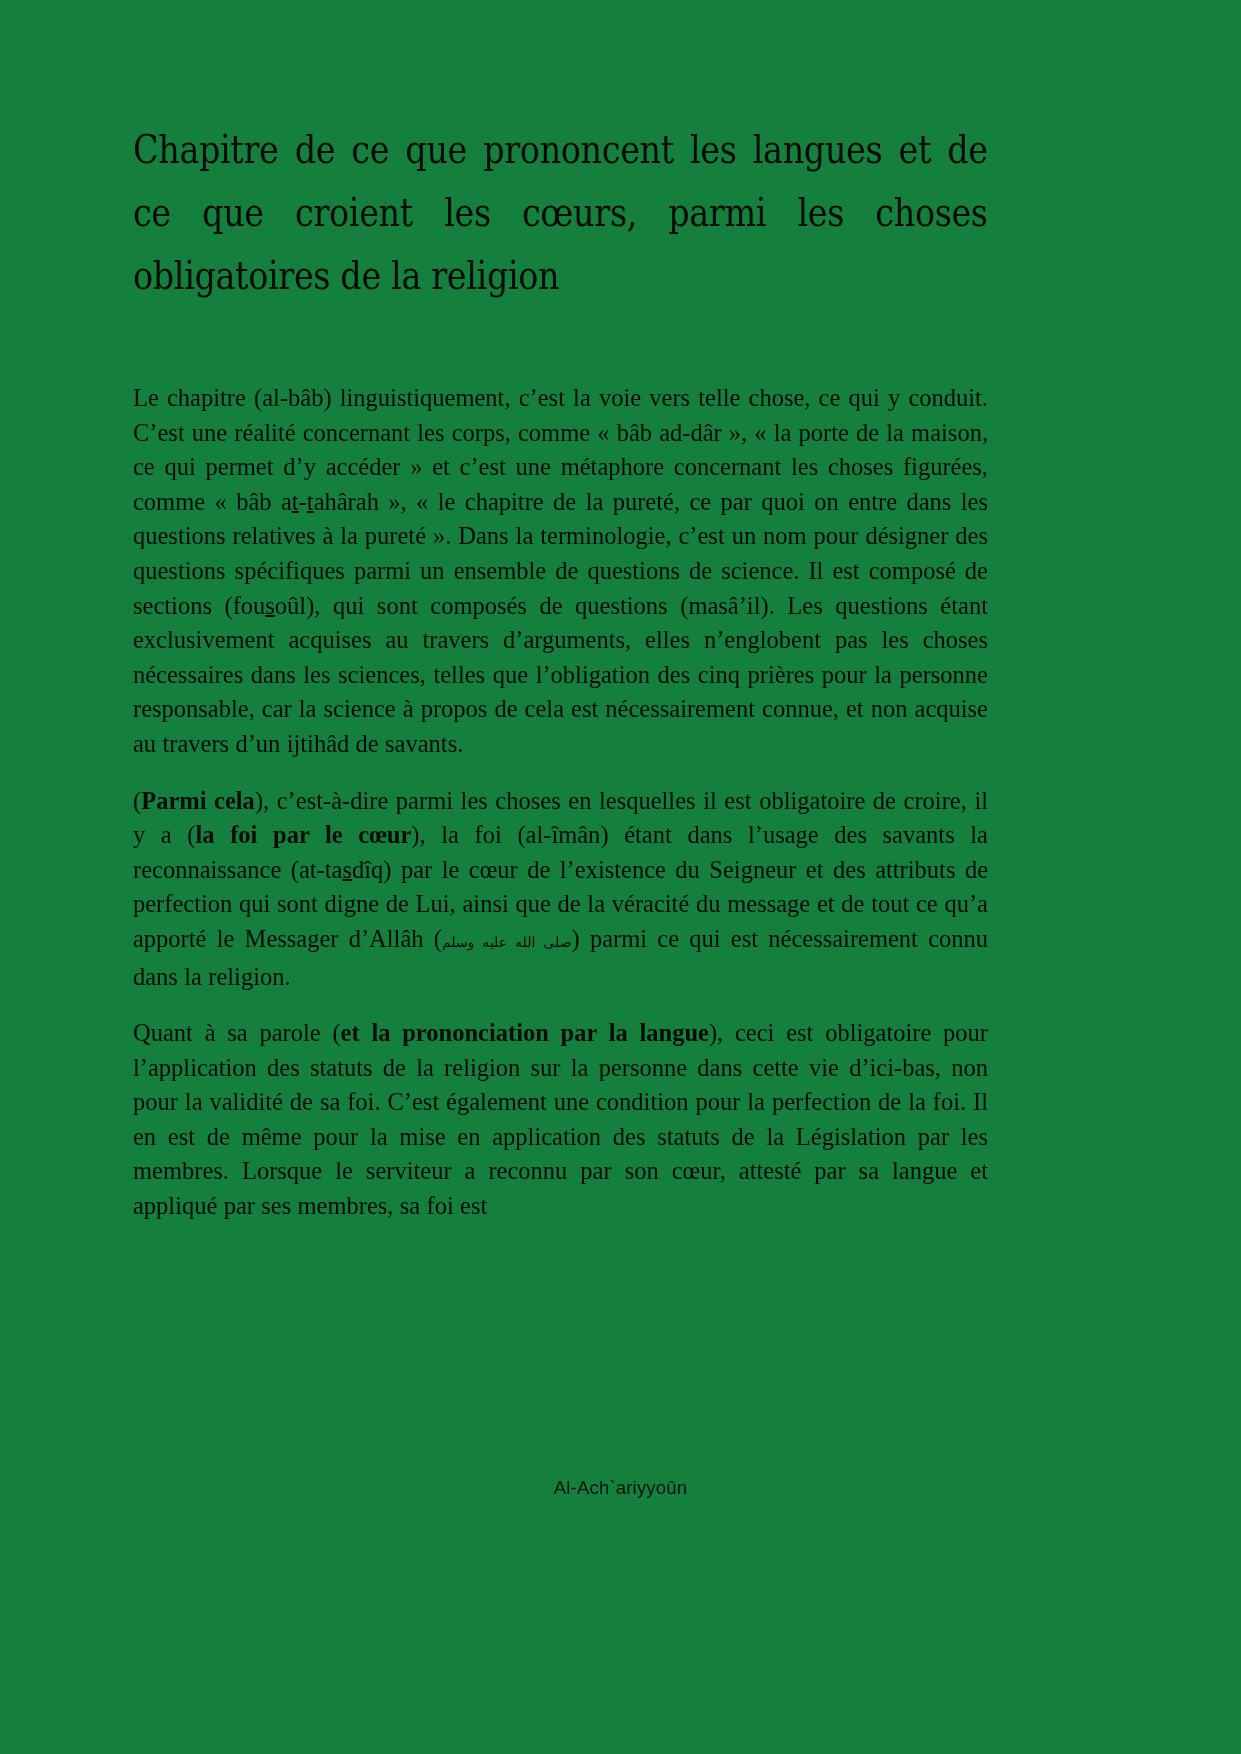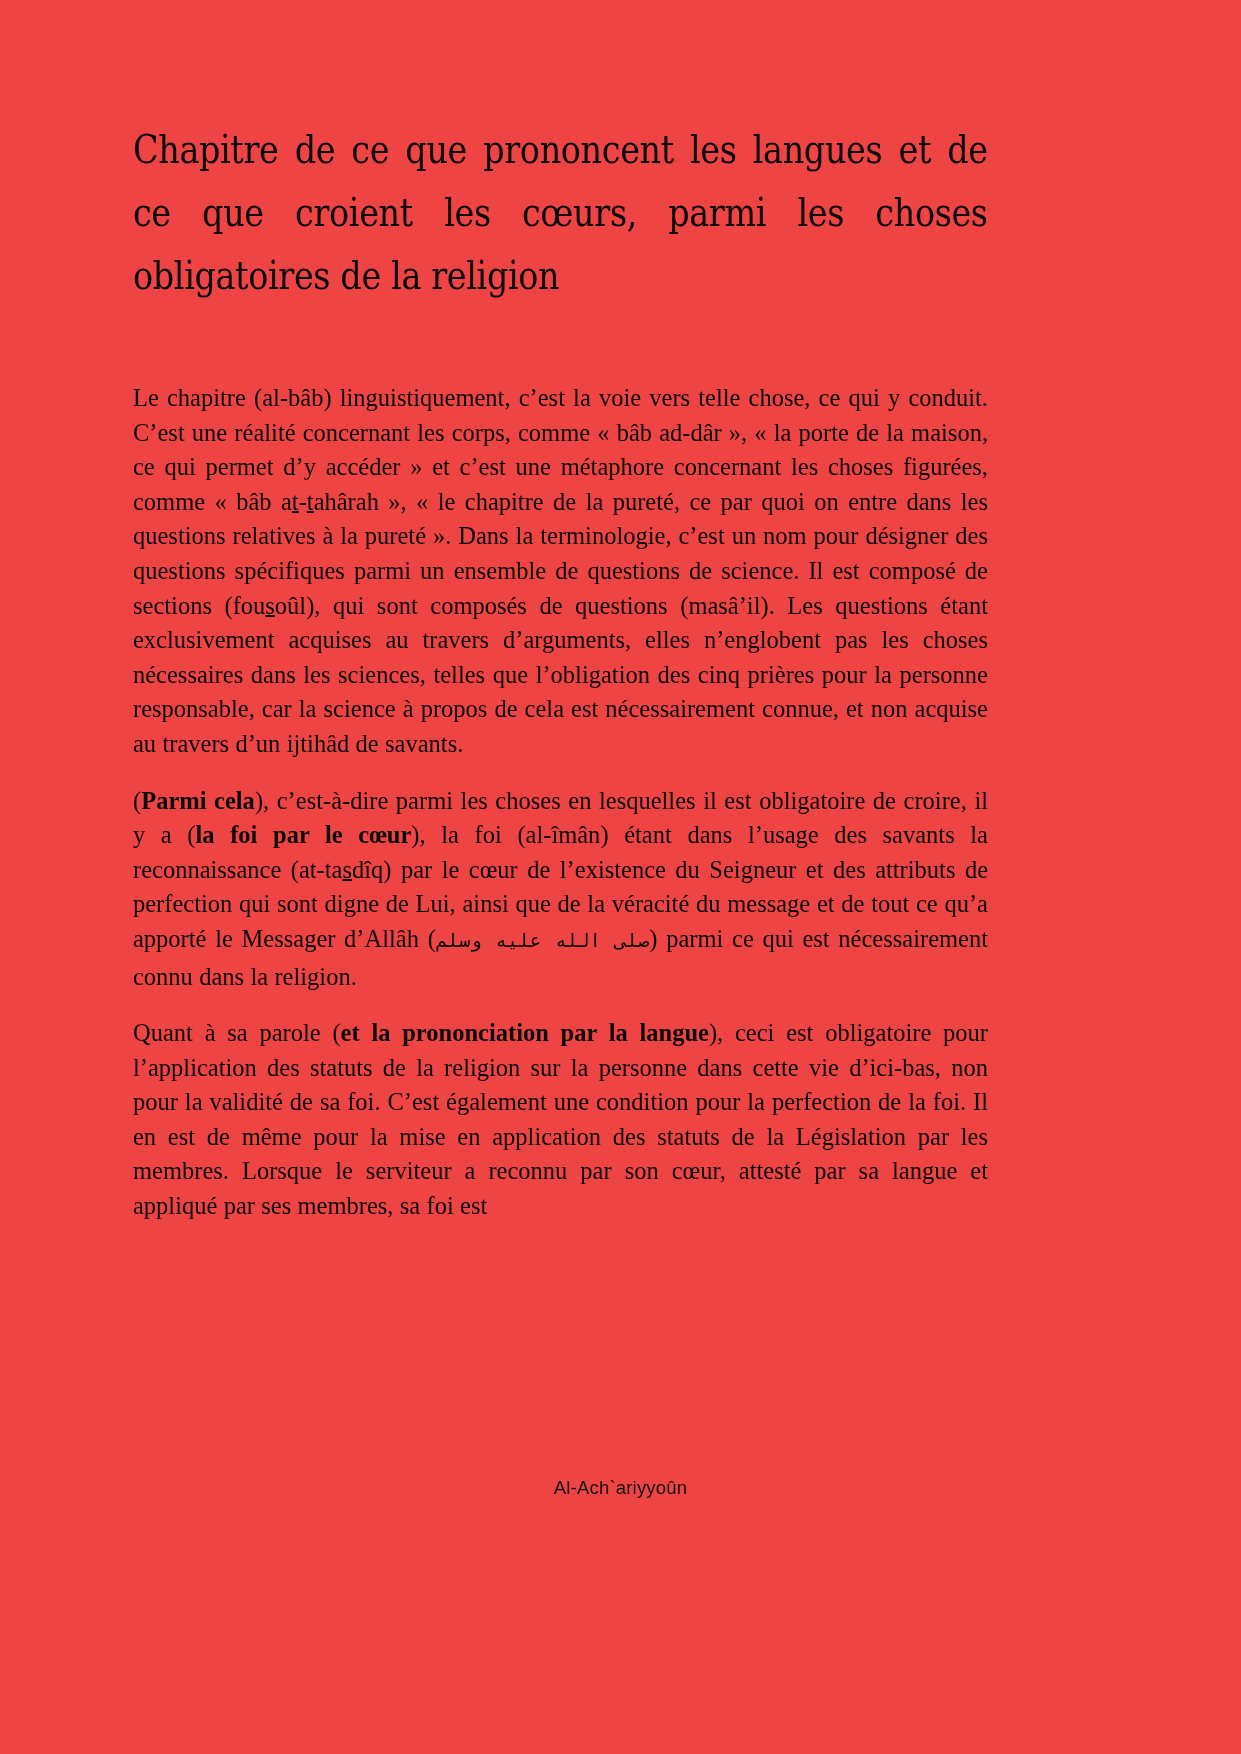--- a/index.html
+++ b/index.html
@@ -15,21 +15,21 @@
     color: #000000;
     overflow: hidden;
   }
   .page {
     position: absolute;
     left: 0; top: 0;
     width: 1241px;
     height: 1754px;
     box-sizing: border-box;
     padding: 8px;
-    background: #ef4444;
+    background: #15803d;
   }
   .content {
     position: absolute;
     left: 133px;
     top: 118px;
     width: 855px;
   }
   .doc-title {
     font-family: "DejaVu Serif", "Liberation Serif", serif;
     font-size: 40px;
@@ -55,22 +55,22 @@
     margin: 0 0 22px 0;
     color: #0b0b0b;
     hyphens: none;
     word-spacing: 0.2px;
   }
   p.body-par:last-of-type { margin-bottom: 0; font-family: Liberation Serif, serif; }
   .it { }
   .bd { font-weight: bold; }
   .ul-letter { text-decoration: underline; text-underline-offset: 1px; }
   .arabic {
-    font-family: Liberation Mono, monospace;
-    font-size: 19px;
+    font-family: Liberation Sans, sans-serif;
+    font-size: 14px;
     direction: rtl;
     unicode-bidi: isolate;
     letter-spacing: 0;
   }
   .footer {
     position: absolute;
     left: 0;
     top: 1477px;
     width: 1241px;
     text-align: center;

